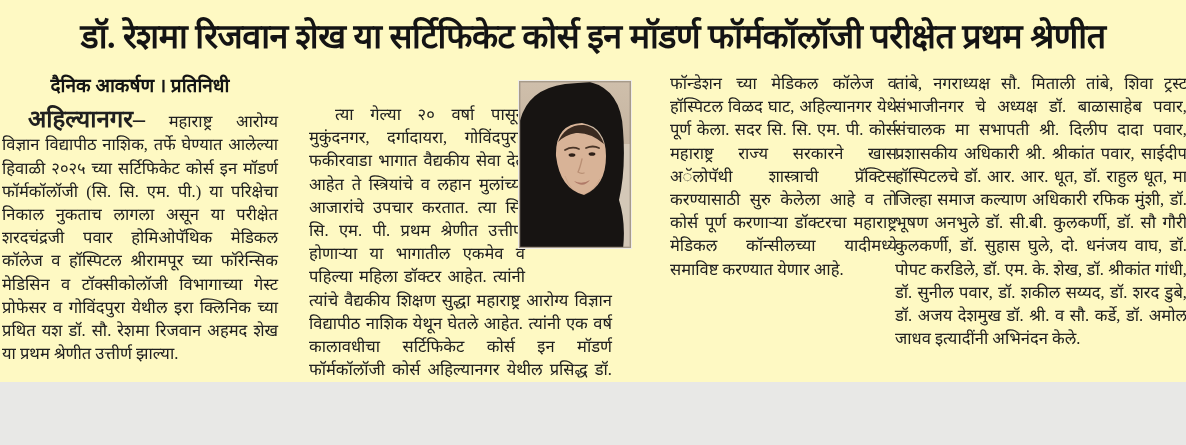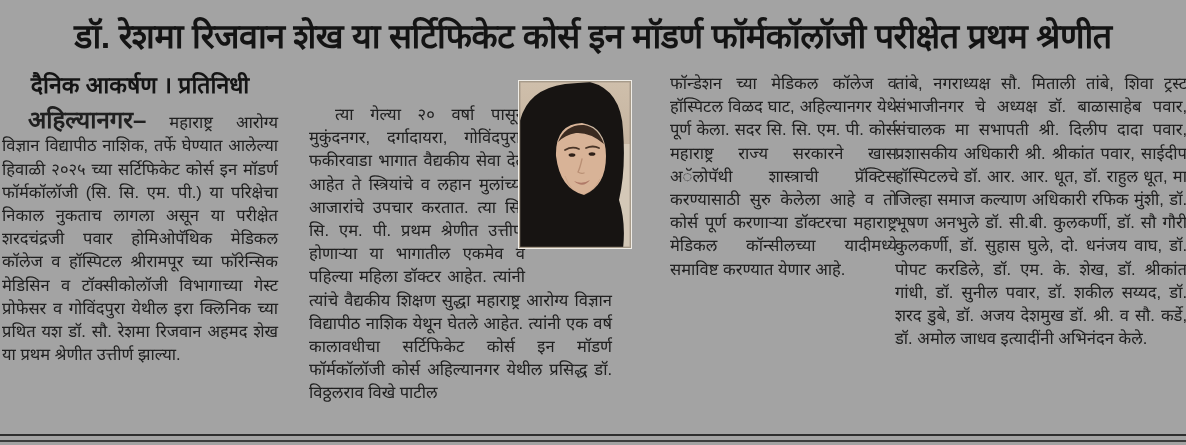--- a/index.html
+++ b/index.html
@@ -1,37 +1,37 @@
 <!DOCTYPE html>
 <html lang="mr"><head>
 <meta charset="utf-8">
 <style>
   html,body { margin:0; padding:0; background:#e8e8e6; }
   .page {
-    position:relative; width:1186px; height:445px;
-    background:#a3a3a3; color:#1b1b1b; overflow:hidden;
-    font-family:Liberation Sans, sans-serif;
+    position:relative; width:1186px; height:382px;
+    background:#fef9c3; color:#1b1b1b; overflow:hidden;
+    font-family:Liberation Serif, serif;
   }
   .headline {
     position:absolute; top:6px; left:0; width:1186px; height:58px;
     display:flex; align-items:center; justify-content:center;
     font-size:34px; font-weight:700; letter-spacing:-0.5px;
     white-space:nowrap; color:#141414;
   }
   .col {
     position:absolute; top:72px; font-size:16.5px; line-height:23.2px;
     text-align:justify; color:#202020;
   }
   .col p { margin:0; }
   .col-1 { left:2px;   width:276px; }
   .col-2 { left:309px; width:303px;margin-top:31px; }
   .col-3 { left:617px; width:280px; }
   .col-4 { left:895px; width:292px; }
   .byline {
-    text-align:center; font-weight:700; font-size:23px;
+    text-align:center; font-weight:700; font-size:19px;
     margin:2px 0 11px 0; color:#141414;
   }
   .lead { font-weight:700; font-size:24px; }
   .indent-first { text-indent:26px; }
   .p2 { text-indent:28px; }
   .spacer-r { float:right; width:80px; height:178px; margin-left:7px; }
   .spacer-l { float:left;  width:46px; height:206px; margin-right:7px; }
   .photo {
     position:absolute; left:520px; top:82px; width:110px; height:165px;
     outline:1px solid #a79b8a; box-shadow:0 0 0 2px #efece6;

